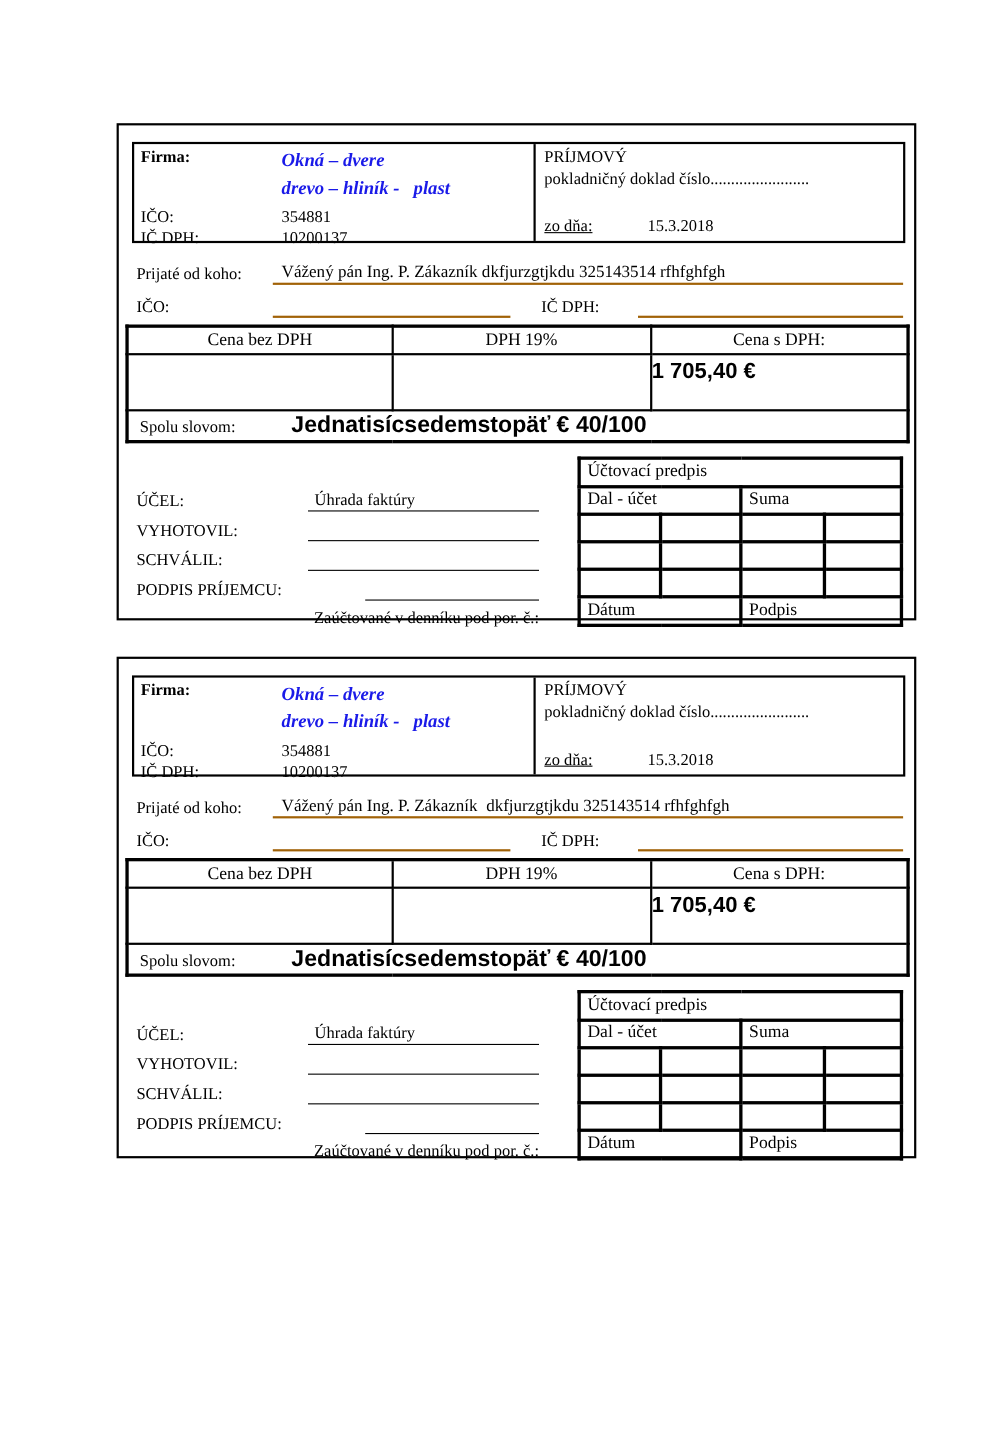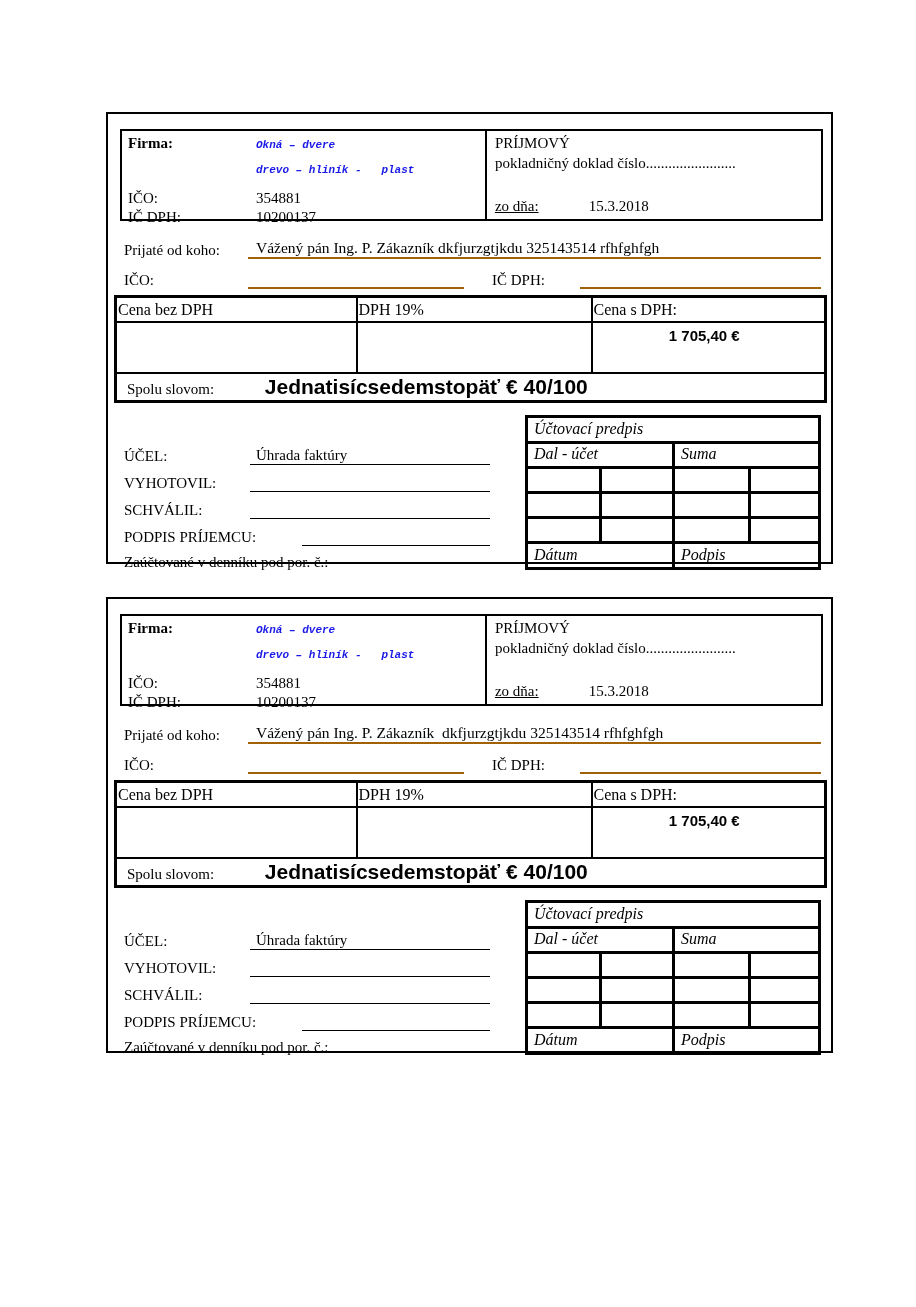--- a/index.html
+++ b/index.html
@@ -24,21 +24,21 @@
     width:52.2%; border-right:2px solid #000; box-sizing:border-box;
     padding:4px 6px 0 6px;
   }
   .hl-grid {
     display:grid; grid-template-columns:128px 1fr;
     grid-template-rows:25px 30px 19px 19px; font-size:15px;
   }
   .bold { font-weight:bold; }
   .company-name {
     color:var(--brand-blue); font-weight:bold; font-style:italic;
-    font-size:11px; line-height:21px; white-space:pre;font-family:Liberation Mono, monospace;
+    font-size:17px; line-height:21px; white-space:pre;
   }
   .header-right {
     flex:1; padding:2px 8px 4px 8px; font-size:15px;
     display:flex; flex-direction:column;
   }
   .hr-line { font-weight:normal; line-height:20px; white-space:nowrap; }
   .date-row { margin-top:auto; }
   .date-label { display:inline-block; width:90px;text-decoration:underline; }
 
   
@@ -54,48 +54,48 @@
   .ico-line { width:216px; }
   .icdph-label { width:88px; margin-left:28px; flex-shrink:0; }
   .icdph-line { flex:1; }
 
   
   .price-table {
     border-collapse:collapse; table-layout:fixed; width:713px;
     margin:6px 0 0 6px; border:3px solid #000;
   }
   .price-table td { border:2px solid #000; }
-  .pt-head td { height:21px; text-align:left; font-size:16px; }
+  .pt-head td { height:21px; text-align:center; font-size:16px; }
   .pt-vals td { height:45px; vertical-align:top; }
   td.amount {
-    text-align:center; font-family:"Liberation Sans","DejaVu Sans",sans-serif;
-    font-weight:bold; font-size:15px; padding:4px 8px 0 0;
+    text-align:left; font-family:"Liberation Sans","DejaVu Sans",sans-serif;
+    font-weight:bold; font-size:20px; padding:4px 8px 0 0;
   }
   .pt-total td { height:23px; vertical-align:middle; padding-left:10px; font-size:15px; }
   .total-words {
     font-family:"Liberation Sans","DejaVu Sans",sans-serif;
     font-weight:bold; font-size:21px; margin-left:47px; white-space:pre;
   }
 
   
   .bottom { position:relative; margin:12px 10px 0 16px; height:147px; }
   .details { position:absolute; left:0; top:23px; width:366px; font-size:15px; }
-  .drow { display:flex; align-items:flex-end; height:27px; }
+  .drow { display:flex; align-items:flex-end; height:27px;gap:30px; }
   .dlbl { flex-shrink:0; white-space:nowrap; }
   .dlbl.w1 { width:126px; }
   .dlbl.w2 { width:178px; }
   .dline {
     flex:1; border-bottom:1.5px solid #000;
     display:flex; align-items:flex-start; padding-left:6px;
   }
-  .journal-row { display:flex; align-items:flex-end; height:25px; }
+  .journal-row { display:flex; align-items:flex-end; height:25px;justify-content:flex-end; }
 
   .acct-table {
     position:absolute; right:0; top:0; width:296px;
-    border-collapse:collapse; border:3px solid #000;font-style:italic;
+    border-collapse:collapse; border:3px solid #000;
   }
   .acct-table td {
     border:3px solid #000; font-size:16px;
     padding:0 4px 2px 6px; height:20px;
   }
   .acct-title td { height:21px; }
   .acct-footer td { height:21px; }
 </style>
 </head>
 <body>

